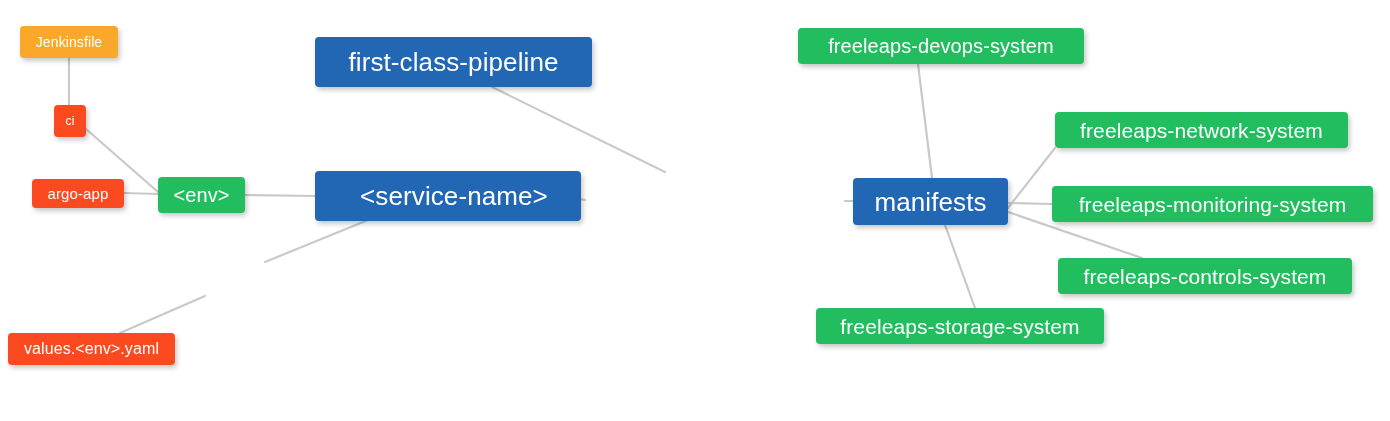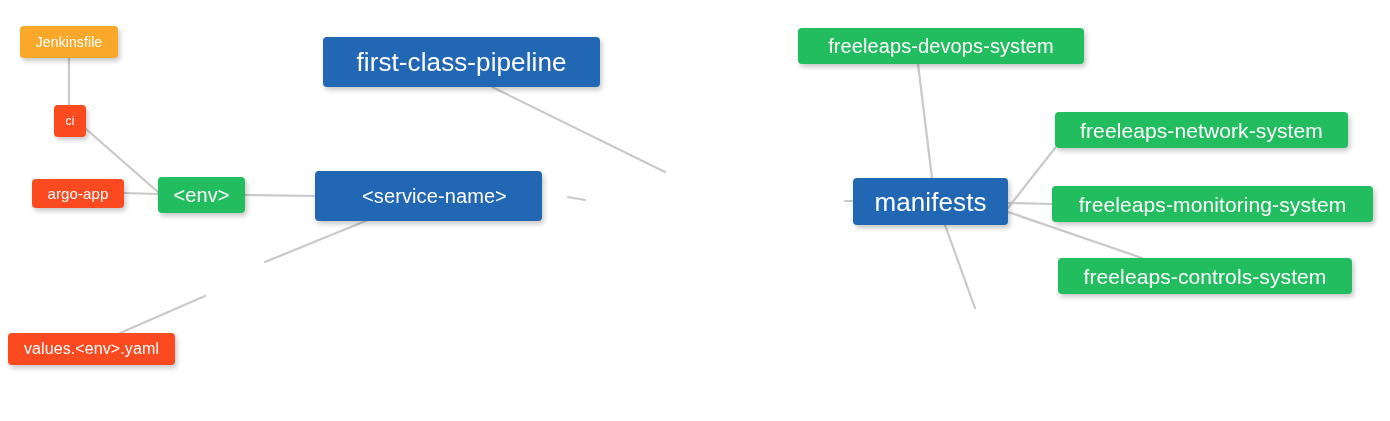--- a/index.html
+++ b/index.html
@@ -89,29 +89,30 @@
 
   <div class="node node-red" style="left:54px; top:105px; width:32px; height:32px; font-size:12px;">ci</div>
 
   <div class="node node-red" style="left:32px; top:179px; width:92px; height:29px; font-size:15px;">argo-app</div>
 
   <div class="node node-green" style="left:158px; top:177px; width:87px; height:36px; font-size:20px;">&lt;env&gt;</div>
 
 
   <div class="node node-red" style="left:8px; top:333px; width:167px; height:32px; font-size:16px;">values.&lt;env&gt;.yaml</div>
 
-  <div class="node node-blue" style="left:315px; top:37px; width:277px; height:50px; font-size:26px;margin-left:8px;">first-class-pipeline</div>
+  <div class="node node-blue" style="left:315px; top:37px; width:277px; height:50px; font-size:26px;">first-class-pipeline</div>
 
-  <div class="node node-blue" style="left:315px; top:171px; width:227px; height:50px; font-size:20px;padding-left:12px;">&lt;service-name&gt;</div>
+  <div class="node node-blue" style="left:315px; top:171px; width:266px; height:50px; font-size:26px;padding-left:12px;">&lt;service-name&gt;</div>
 
 
   <div class="node node-blue" style="left:853px; top:178px; width:155px; height:47px; font-size:26px;">manifests</div>
 
   <div class="node node-green" style="left:798px; top:28px; width:286px; height:36px; font-size:20px;">freeleaps-devops-system</div>
 
   <div class="node node-green" style="left:1055px; top:112px; width:293px; height:36px; font-size:21px;">freeleaps-network-system</div>
 
   <div class="node node-green" style="left:1052px; top:186px; width:321px; height:36px; font-size:21px;">freeleaps-monitoring-system</div>
 
   <div class="node node-green" style="left:1058px; top:258px; width:294px; height:36px; font-size:21px;">freeleaps-controls-system</div>
 
+  <div class="node node-green" style="left:816px; top:308px; width:288px; height:36px; font-size:21px;">freeleaps-storage-system</div>
 
 </div>
 
 </body></html>

